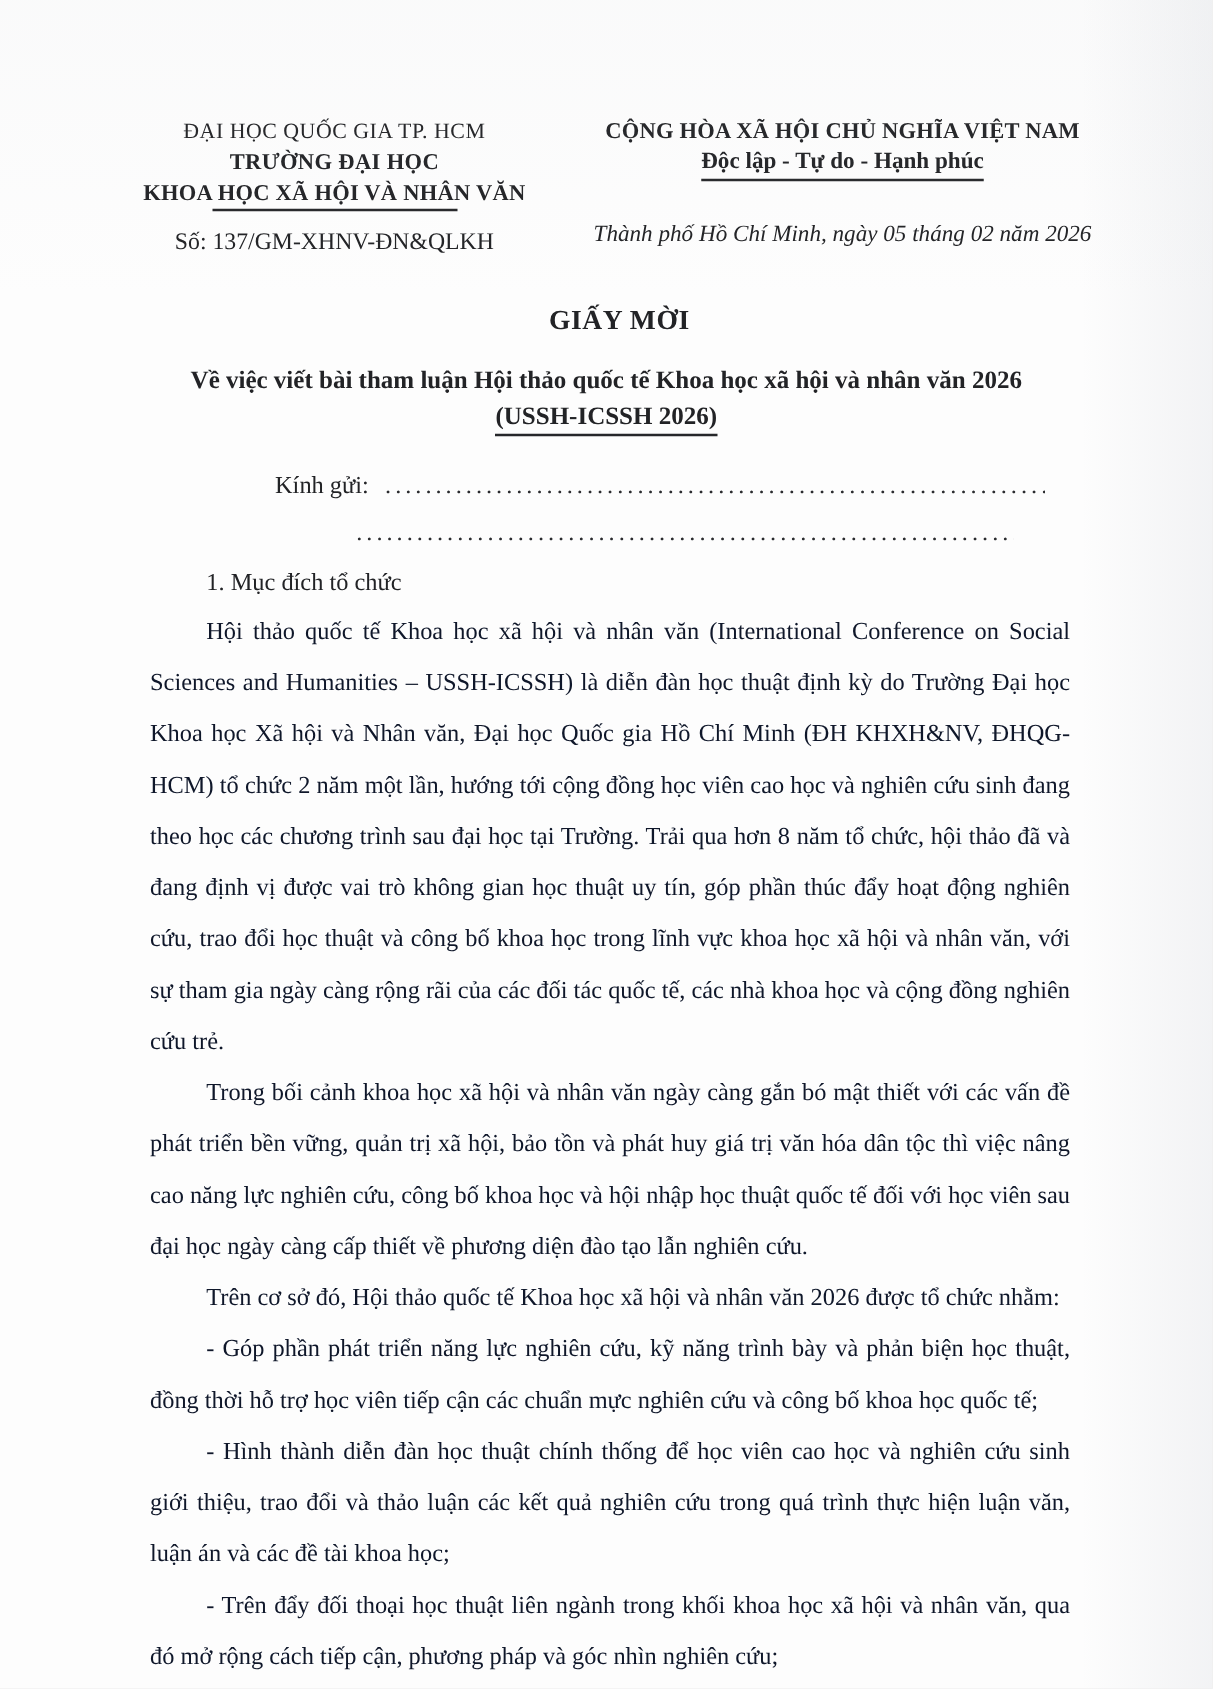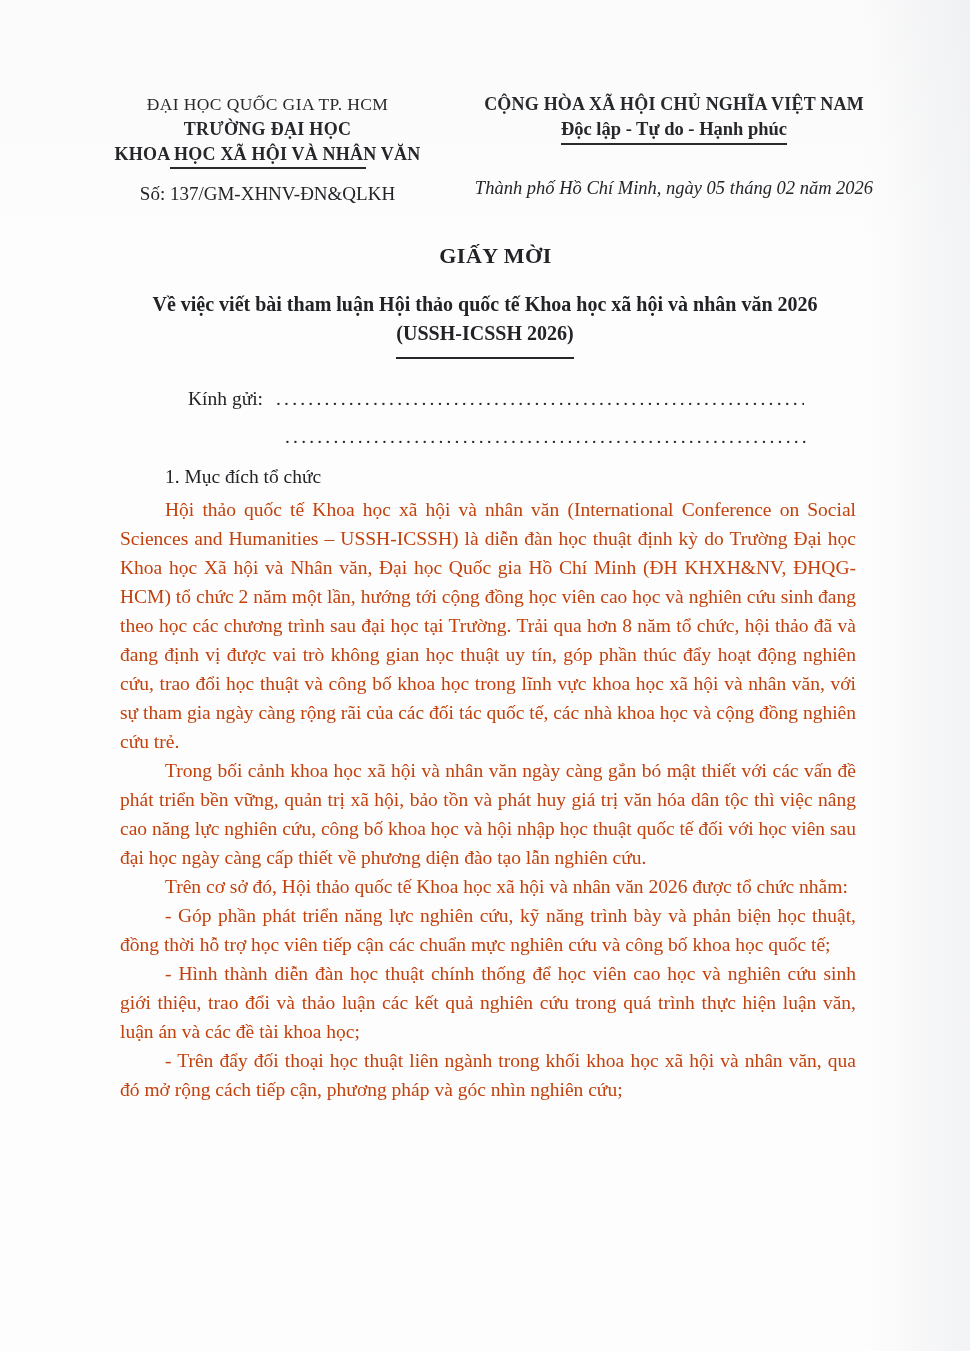--- a/index.html
+++ b/index.html
@@ -95,35 +95,35 @@
     font-weight: bold;
     margin-top: 22px;
     line-height: 26px;
   }
   .title-sub2-wrap { margin-top: 3px; line-height: 26px; }
   .title-sub2 {
     display: inline-block;
     font-size: 20px;
     font-weight: bold;
     border-bottom: 2px solid #26272a;
-    padding-bottom: 11px;
+    padding-bottom: 1px;
   }
 
   
   .body-col {
     padding: 0 114px 0 120px;
   }
   .salutation {
     margin-top: 27px;
     font-size: 19.5px;
     line-height: 26px;
     white-space: nowrap;
   }
   .salutation .label {
-    margin-left: 68px;
+    margin-left: 100px;
   }
   .dots {
     display: inline-block;
     vertical-align: bottom;
     overflow: hidden;
     white-space: nowrap;
     letter-spacing: 3.2px;
     font-size: 19.5px;
     color: #2a2b2e;
   }
@@ -142,24 +142,24 @@
   .section-heading {
     font-weight: normal;
     font-size: 19.5px;
     line-height: 35.5px;
     text-indent: 45px;
     margin-top: 9px;
   }
   p.body-para {
     margin: 0;
     font-size: 19.5px;
-    line-height: 29px;
+    line-height: 41px;
     text-align: justify;
     text-indent: 45px;
-    color: #c2410c;
+    color: #0f172a;
   }
 </style>
 </head>
 <body>
 
 <div class="page">
 
   <div class="header">
     <div class="header-left">
       <div class="org-line1">ĐẠI HỌC QUỐC GIA TP. HCM</div>

